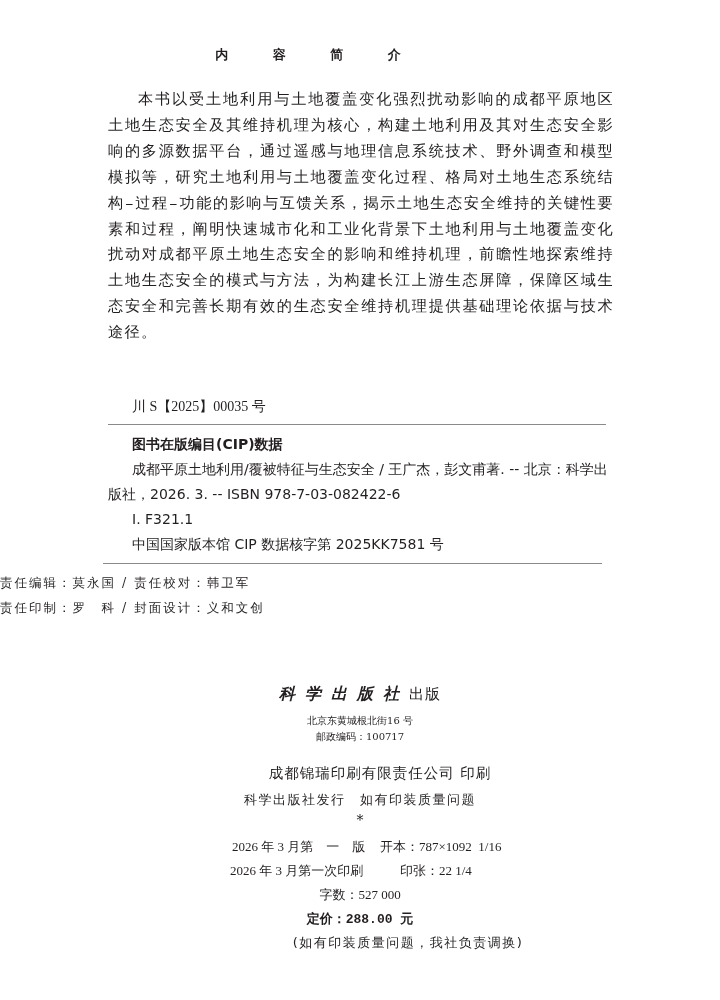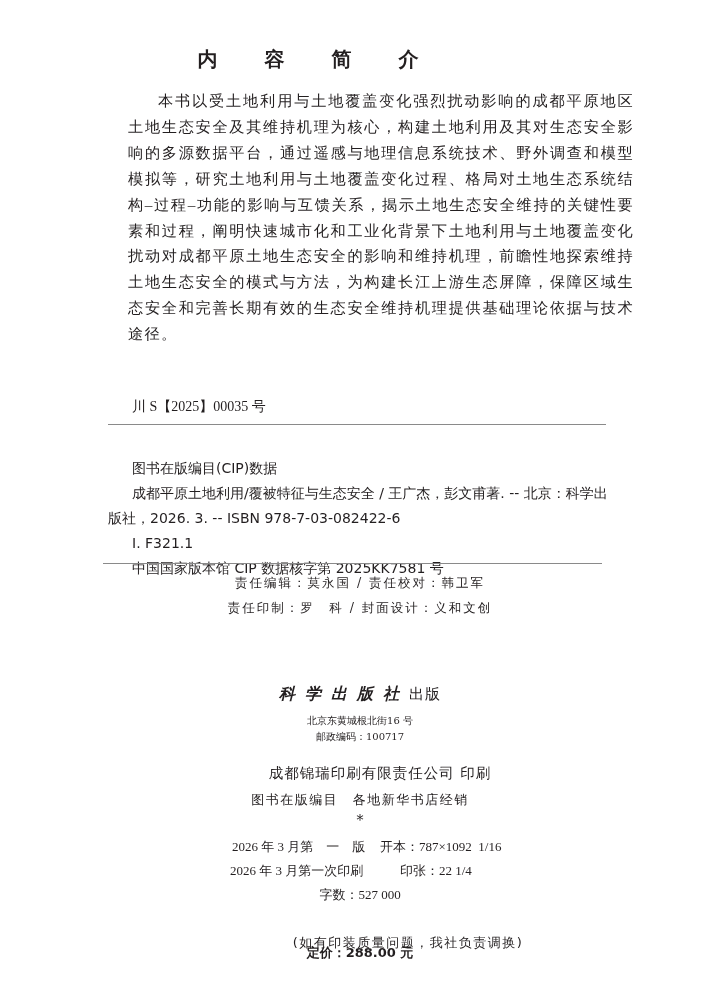--- a/index.html
+++ b/index.html
@@ -3,36 +3,35 @@
 <meta charset="utf-8">
 <style>
   html, body { margin:0; padding:0; }
   body {
     width:720px; height:1000px; background:#ffffff; position:relative; overflow:hidden;
     font-family: "DejaVu Serif", "Liberation Serif", serif; color:#231f20;
   }
   .abs { position:absolute; }
   .title {
     left:0; width:616px; top:46px; text-align:center;
-    font-family: "DejaVu Sans", sans-serif; font-weight:bold; font-size:20px; letter-spacing:20px;
+    font-family: "DejaVu Sans", sans-serif; font-weight:bold; font-size:13px; letter-spacing:20px;
     text-indent:20px;
   }
   .intro {
     left:108px; width:506px; top:88px;
-    font-family: Liberation Serif, serif; font-size:15.2px; line-height:25.9px; letter-spacing:1.3px;
+    font-family: Liberation Mono, monospace; font-size:15.2px; line-height:25.9px; letter-spacing:1.3px;
     text-align:justify;
-    margin-left:20px;
   }
   .intro p { margin:0; text-indent:30px; }
   .permit { left:132px; top:398px; font-size:14px; font-family:"Liberation Serif", serif; }
   .rule { height:0; border-top:1.2px solid #8a8a8a; }
   .cip { left:108px; width:500px; top:432px; font-size:14px; line-height:25px; font-family:"DejaVu Sans", sans-serif; }
-  .cip .h { padding-left:24px; font-weight:normal;margin-top:24px; }
+  .cip .h { padding-left:24px; font-weight:bold; }
   .cip .ind { text-indent:24px; }
-  .credits { left:0; width:720px; top:570px; text-align:center; font-size:12.5px; line-height:25px; letter-spacing:2px; font-family:"DejaVu Serif", serif; }
+  .credits { left:0; width:720px; top:570px; text-align:left; font-size:12.5px; line-height:25px; letter-spacing:2px; font-family:"DejaVu Serif", serif; }
   .center { left:0; width:720px; text-align:center; }
   .pub-logo { font-family:"DejaVu Serif", serif; font-style:italic; font-weight:bold; font-size:16px; letter-spacing:10px; }
   .pub-suffix { font-family:"DejaVu Sans", sans-serif; font-size:15px; letter-spacing:1px; }
   .addr { font-size:10px; line-height:16px; font-family:"DejaVu Serif", serif; }
   .printer { font-family:"DejaVu Sans", sans-serif; font-size:14.5px; letter-spacing:1px;padding-left:20px; }
   .dist { font-family:"DejaVu Sans", sans-serif; font-size:13px; letter-spacing:1.5px; }
   .specs { font-size:13px; font-family:"Liberation Serif", serif; }
   .specs .row { position:absolute; white-space:pre;margin-left:36px; }
   .price { font-weight:bold; font-family:"DejaVu Sans", sans-serif; font-size:13px; }
   .note { font-family:"DejaVu Sans", sans-serif; font-size:13px; letter-spacing:1.5px;padding-left:48px; }
@@ -67,25 +66,25 @@
 <div class="abs center" style="top:684px;">
   <span class="pub-logo">科学出版社</span><span class="pub-suffix">出版</span>
 </div>
 
 <div class="abs center addr" style="top:713px;">
   <div>北京东黄城根北街16 号</div>
   <div>邮政编码：100717</div>
 </div>
 
 <div class="abs center printer" style="top:764px;">成都锦瑞印刷有限责任公司 印刷</div>
-<div class="abs center dist" style="top:791px;">图书在版编目　各地新华书店经销</div>
+<div class="abs center dist" style="top:791px;">科学出版社发行　如有印装质量问题</div>
 <div class="abs center" style="top:812px;font-size:14px;">*</div>
 
 <div class="specs">
   <div class="row" style="left:196px;top:838px;">2026 年 3 月第　一　版</div>
   <div class="row" style="left:344px;top:838px;">开本：787×1092  1/16</div>
   <div class="row" style="left:194px;top:862px;">2026 年 3 月第一次印刷</div>
   <div class="row" style="left:364px;top:862px;">印张：22 1/4</div>
 </div>
 
 <div class="abs center specs" style="top:886px;">字数：527 000</div>
-<div class="abs center price" style="top:944px;">定价：288.00 元</div>
+<div class="abs center price" style="top:910px;font-family:Liberation Mono, monospace;">定价：288.00 元</div>
 <div class="abs center note" style="top:934px;">(如有印装质量问题，我社负责调换)</div>
 
 </body></html>

